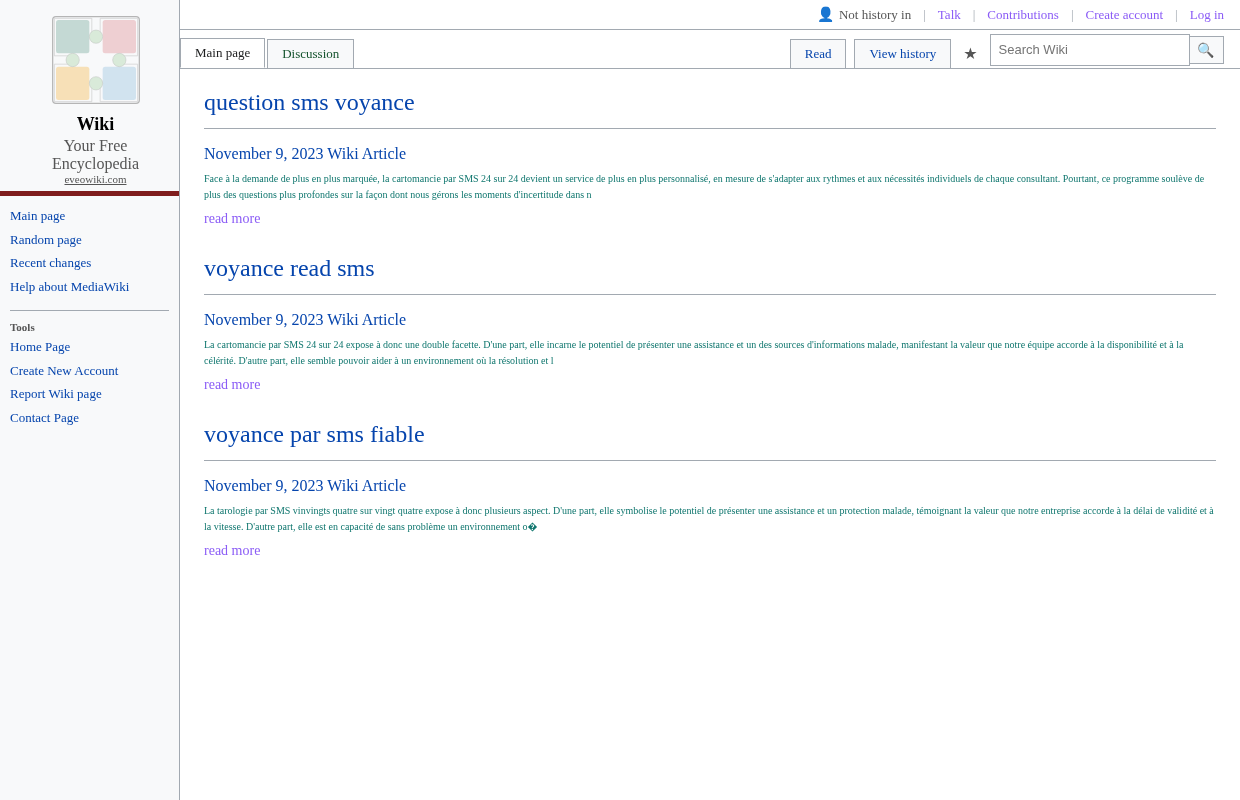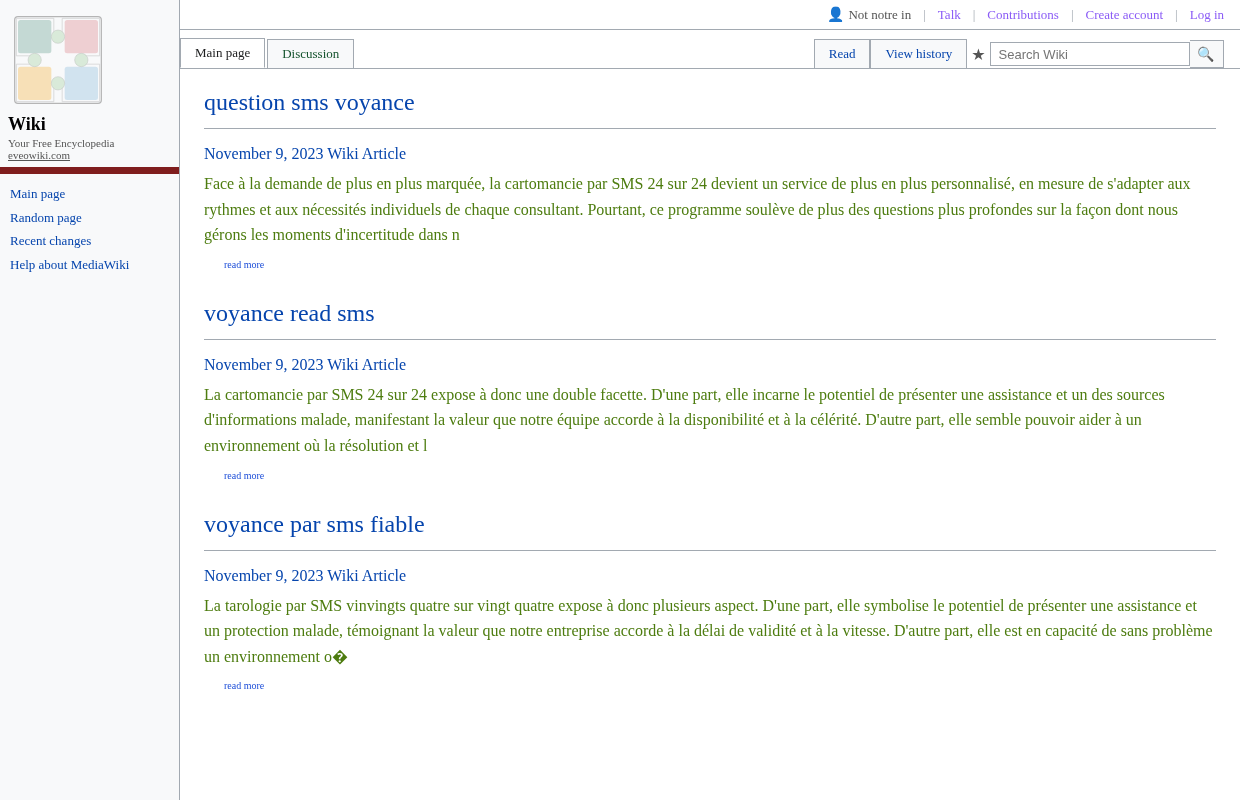--- a/index.html
+++ b/index.html
@@ -3,24 +3,24 @@
   <meta charset="utf-8">
   <style>
     * { margin: 0; padding: 0; box-sizing: border-box; }
     body { font-family: -apple-system, 'Linux Libertine', Georgia, Times, serif; font-size: 14px; background: #f8f9fa; color: #202122; }
 
     
     #main-layout { display: flex; min-height: 800px; }
 
     
     #sidebar { width: 180px; min-width: 180px; background: #f8f9fa; padding: 0; border-right: 1px solid #a2a9b1; }
-    #sidebar-logo { padding: 10px 8px 6px 8px; text-align: left; border-bottom: 7px solid #7f1d1d; }
+    #sidebar-logo { padding: 10px 8px 6px 20px; text-align: center; border-bottom: 5px solid #7f1d1d; }
     .logo-puzzle { width: 100px; height: 100px; }
     .wiki-title { font-size: 18px; font-weight: bold; color: #000; font-family: 'Linux Libertine', Georgia, serif; }
-    .wiki-tagline { font-size: 11px; color: #555; margin-top: 2px; }
+    .wiki-tagline { font-size: 16px; color: #555; margin-top: 2px; }
     .wiki-domain { font-size: 11px; color: #555; text-decoration: underline; }
 
     #sidebar-nav { padding: 8px 0; }
     .sidebar-section-title { font-size: 11px; font-weight: bold; color: #555; padding: 6px 10px 2px 10px; text-transform: none; }
     .sidebar-nav-link { display: block; padding: 2px 10px; font-size: 13px; color: #0645ad; text-decoration: none; line-height: 1.5; }
     .tools-section { padding-top: 8px; }
     .tools-divider { border: none; border-top: 1px solid #a2a9b1; margin: 4px 10px; }
 
     
     #top-bar { background: #fff; border-bottom: 1px solid #a2a9b1; padding: 6px 16px; display: flex; align-items: center; justify-content: flex-end; font-size: 13px; }
@@ -29,36 +29,36 @@
     .top-bar-separator { color: #a2a9b1; }
     .not-logged-in { color: #555; display: flex; align-items: center; gap: 4px; }
     .user-icon { font-size: 14px; color: #555; }
 
     
     #content-area { flex: 1; display: flex; flex-direction: column; }
     #content-header { background: #fff; border-bottom: 1px solid #a2a9b1; }
     #tabs-bar { display: flex; align-items: flex-end; padding: 0 0 0 0; }
     .page-tab { padding: 6px 14px; font-size: 13px; color: #14532d; text-decoration: none; border: 1px solid #a2a9b1; border-bottom: none; background: #f8f9fa; margin-right: 2px; margin-top: 8px; cursor: pointer; display: inline-block; }
     .page-tab.active { background: #fff; color: #202122; border-bottom: 1px solid #fff; z-index: 1; }
-    .tabs-right { margin-left: auto; display: flex; align-items: flex-end; gap: 0; padding-right: 16px; }
+    .tabs-right { margin-left: auto; display: flex; align-items: center; gap: 8px; padding-right: 16px; }
     .tab-action { padding: 6px 14px; font-size: 13px; color: #0645ad; text-decoration: none; border: 1px solid #a2a9b1; border-bottom: none; background: #f8f9fa; margin-top: 8px; cursor: pointer; display: inline-block; }
     .star-btn { background: none; border: none; cursor: pointer; color: #555; font-size: 16px; padding: 4px; margin-top: 8px; }
     .search-form { display: flex; align-items: center; }
-    .search-input { border: 1px solid #a2a9b1; padding: 4px 8px; font-size: 13px; width: 200px; height: 24px; }
+    .search-input { border: 1px solid #a2a9b1; padding: 4px 8px; font-size: 13px; width: 200px; height: 32px; }
     .search-btn { background: #f8f9fa; border: 1px solid #a2a9b1; border-left: none; padding: 4px 8px; cursor: pointer; height: 28px; font-size: 14px; }
 
     
     #main-content { background: #fff; flex: 1; padding: 20px 24px; }
 
     
     .article-title { font-size: 24px; font-weight: normal; color: #0645ad; font-family: 'Linux Libertine', Georgia, serif; margin-bottom: 8px; }
     .article-meta { color: #0645ad; font-size: 16px; margin-bottom: 8px; }
-    .article-body { font-size: 16px; line-height: 1.6; color: #4d7c0f; margin-bottom: 8px; }
+    .article-body { font-size: 10px; line-height: 1.6; color: #0f766e; margin-bottom: 8px; }
     .article-divider { border: none; border-bottom: 1px solid #a2a9b1; margin: 12px 0 16px 0; }
-    .read-more { color: #1d4ed8; font-size: 10px; text-decoration: none; margin-left: 20px; }
+    .read-more { color: #8b5cf6; font-size: 14px; text-decoration: none; }
     .article-section { margin-bottom: 24px; }
     .article-section-inner { padding-bottom: 4px; }
   </style>
 </head>
 <body>
 
 <div id="main-layout">
 
   <div id="sidebar">
     <div id="sidebar-logo">
@@ -85,30 +85,38 @@
       <div class="wiki-title">Wiki</div>
       <div class="wiki-tagline">Your Free Encyclopedia</div>
       <div class="wiki-domain">eveowiki.com</div>
     </div>
     <div id="sidebar-nav">
       <a href="#" class="sidebar-nav-link">Main page</a>
       <a href="#" class="sidebar-nav-link">Random page</a>
       <a href="#" class="sidebar-nav-link">Recent changes</a>
       <a href="#" class="sidebar-nav-link">Help about MediaWiki</a>
 
+      <div class="tools-section">
+        <hr class="tools-divider">
+        <div class="sidebar-section-title">Tools</div>
+        <a href="#" class="sidebar-nav-link">Home Page</a>
+        <a href="#" class="sidebar-nav-link">Create New Account</a>
+        <a href="#" class="sidebar-nav-link">Report Wiki page</a>
+        <a href="#" class="sidebar-nav-link">Contact Page</a>
+      </div>
     </div>
   </div>
 
   <div id="content-area">
 
     <div id="top-bar">
       <div class="top-bar-links">
         <span class="not-logged-in">
           <span class="user-icon">👤</span>
-          <span>Not notre in</span>
+          <span>Not history in</span>
         </span>
         <span class="top-bar-separator">|</span>
         <a href="#" class="top-bar-link">Talk</a>
         <span class="top-bar-separator">|</span>
         <a href="#" class="top-bar-link">Contributions</a>
         <span class="top-bar-separator">|</span>
         <a href="#" class="top-bar-link">Create account</a>
         <span class="top-bar-separator">|</span>
         <a href="#" class="top-bar-link">Log in</a>
       </div>

